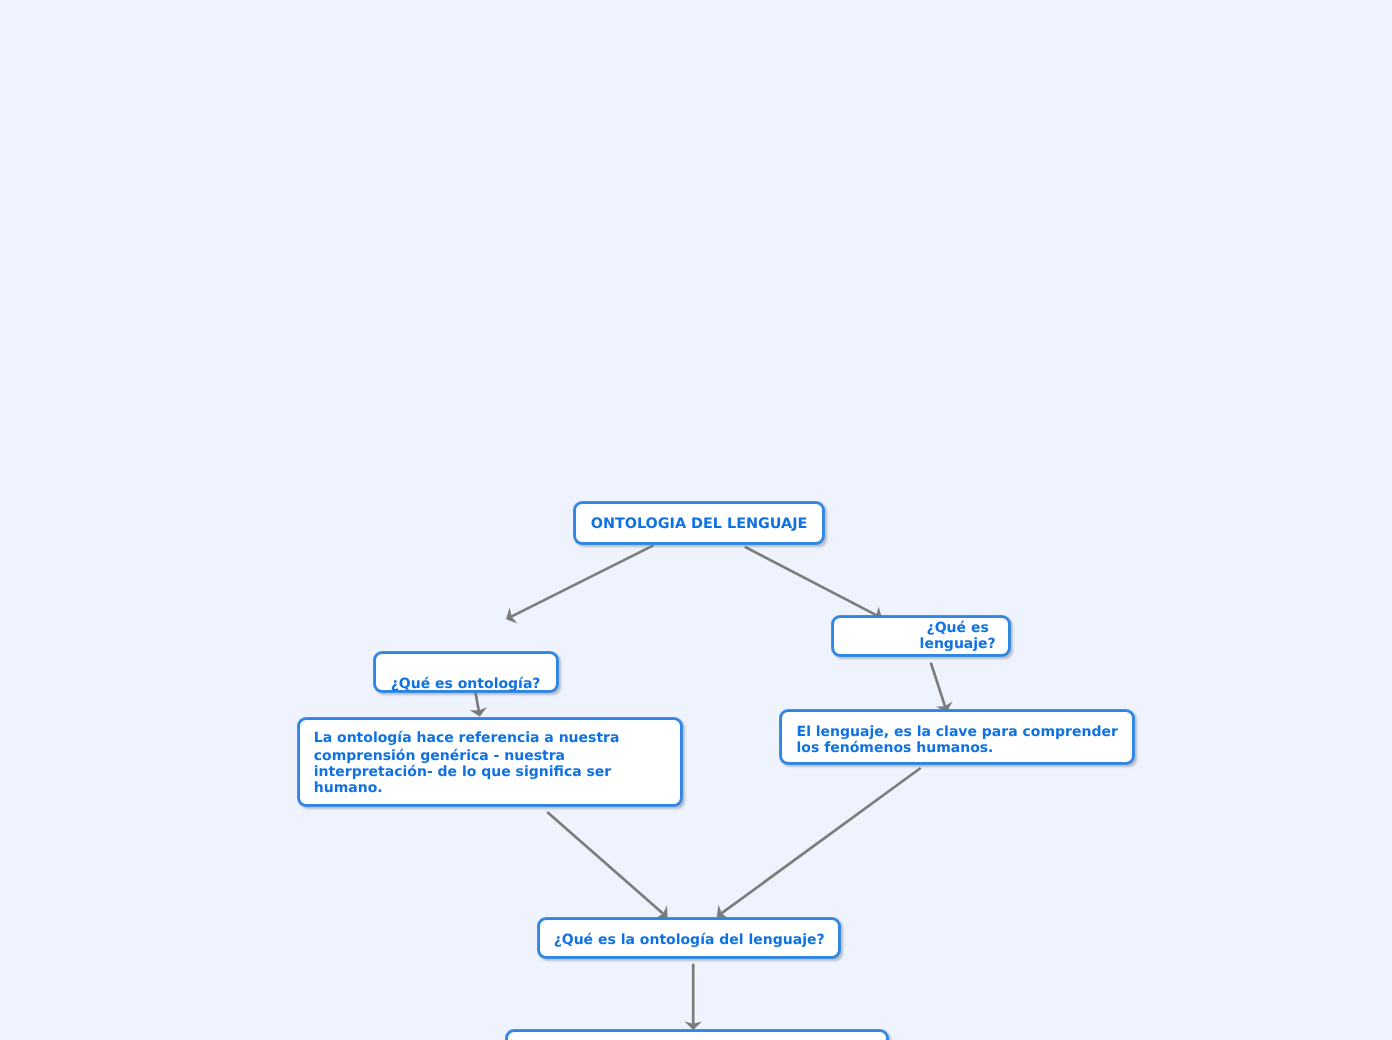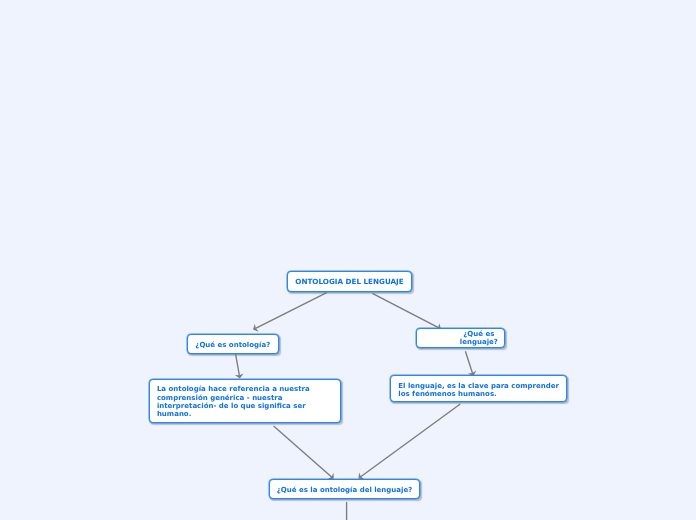--- a/index.html
+++ b/index.html
@@ -3,41 +3,41 @@
 <meta charset="utf-8">
 <title>Mapa mental - Ontologia del lenguaje</title>
 <style>
   html,body{margin:0;padding:0;}
   body{
     width:696px;height:520px;overflow:hidden;
     background:#eff3fd;
     font-family:"DejaVu Sans",sans-serif;
     -webkit-font-smoothing:antialiased;
   }
-  #canvas{position:relative;width:696px;height:368px;margin-top:20px;}
+  #canvas{position:relative;width:696px;height:368px;}
   svg#links{position:absolute;left:0;top:0;width:696px;height:520px;}
   .node{
     position:absolute;
     box-sizing:border-box;
     background:#ffffff;
     border:1.3px solid #2f86e4;
     border-radius:4px;
     color:#0f72e2;
     font-weight:bold;
     display:flex;
     align-items:center;
     box-shadow:0 0 0 0.5px rgba(47,134,228,0.9), 1.1px 1.1px 1.1px rgba(110,118,132,0.42);
     z-index:2;
   }
   .node .txt{display:block;position:relative;}
   .center{justify-content:center;text-align:center;}
   .left{justify-content:flex-start;text-align:left;}
 
   .n-root{left:287px;top:251.4px;width:125px;height:20.2px;font-size:7.2px;}
-  .n-q1  {left:186.8px;top:314px;width:92px;height:20.4px;font-size:7px;}
+  .n-q1  {left:186.8px;top:326px;width:92px;height:20.4px;font-size:7px;align-items:flex-end;}
   .n-q2  {left:416.4px;top:307.8px;width:88.9px;height:20.2px;font-size:7px;padding-left:36px;}
   .n-a1  {left:149px;top:359.1px;width:191.8px;height:44.3px;font-size:7px;padding:0 0 0 6.9px;line-height:8.4px;}
   .n-q1 .txt{top:0.8px;}
   .n-q3 .txt{top:0.6px;}
   .n-a1 .txt{top:0.8px;}
   .n-a2  {left:390.4px;top:355px;width:176.7px;height:27.2px;font-size:7px;padding:0 0 0 6.9px;line-height:8.4px;}
   .n-a2 .txt{top:1.7px;}
   .n-q3  {left:268.8px;top:459px;width:151.5px;height:19.9px;font-size:7px;text-align:right;}
   .n-b   {left:253.1px;top:515px;width:190.7px;height:40px;font-size:7px;}
 </style>

